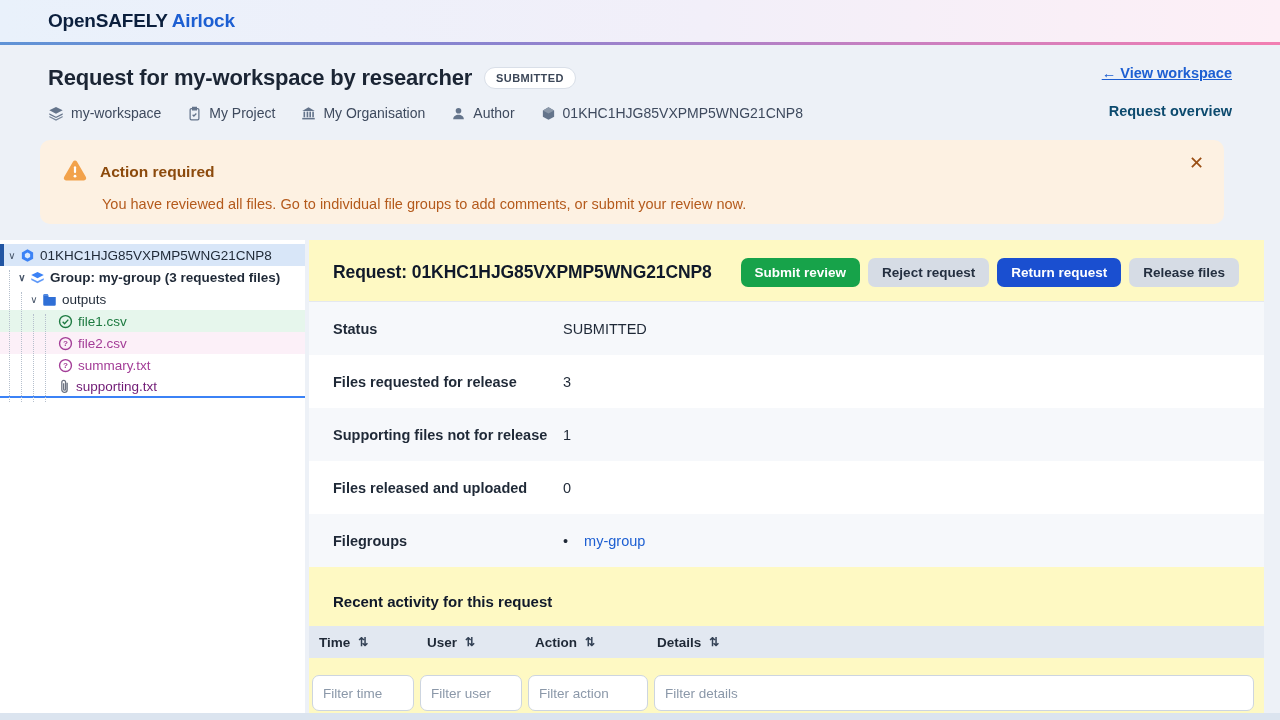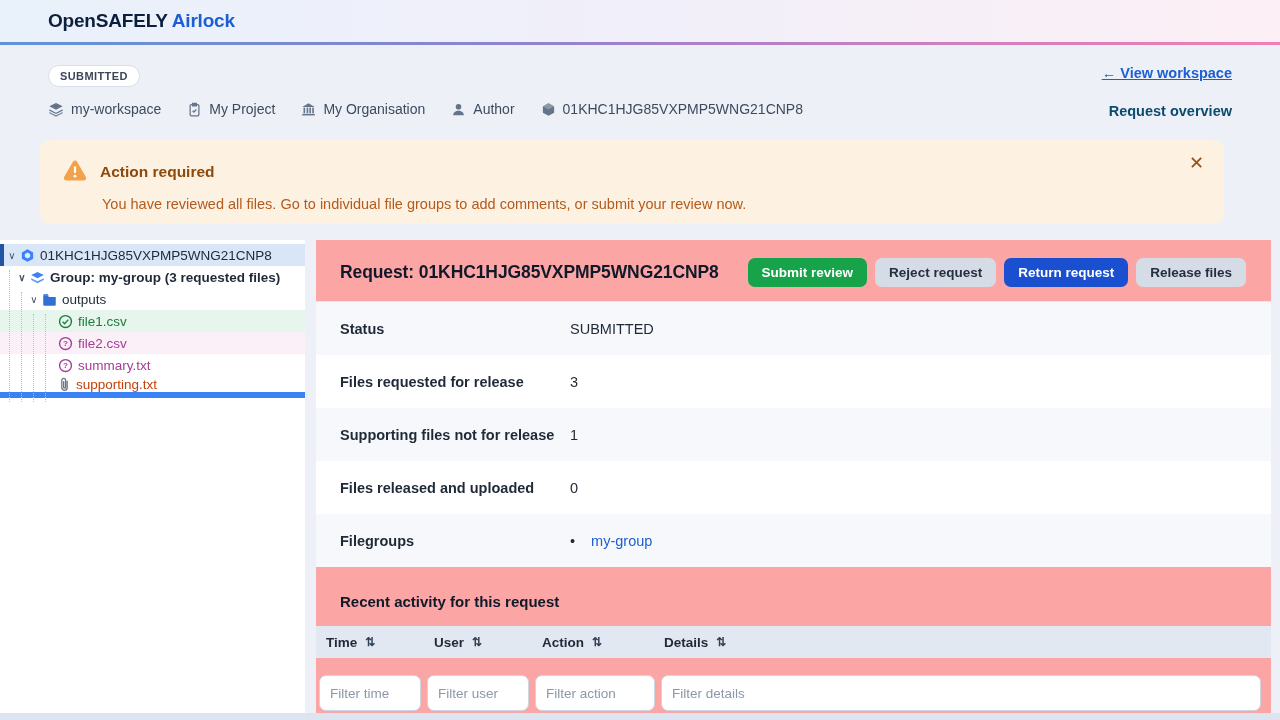--- a/index.html
+++ b/index.html
@@ -49,25 +49,25 @@
     cursor:pointer; position:relative; white-space:nowrap; }
   .tree-row .caret { font-size:10px; color:#475569; width:12px; text-align:center; flex:0 0 12px; }
   .tree-row .ticon { margin:0 5px 0 2px; display:flex; align-items:center; }
   .row-root { background:#d8e6f8; border-left:4px solid #2155a3; padding-left:2px; }
   .row-group { padding-left:16px; font-weight:700; }
   .row-folder { padding-left:28px; }
   .row-file { padding-left:56px; }
   .row-approved { background:#e6f6ec; color:#1d7a40; }
   .row-undecided-a { background:#fcf0f8; color:#a33d97; }
   .row-undecided-b { background:#fff; color:#a33d97; }
-  .row-supporting { background:#fff; color:#c2410c; border-bottom:6px solid #3b82f6; }
+  .row-supporting { background:#fff; color:#701a75; border-bottom:2px solid #3b82f6; }
   .guide { position:absolute; width:0; border-left:1px dotted #b6c0cd; }
 
   
-  .main { position:absolute; left:316px; top:240px; width:955px; height:473px; background:#fca5a5; }
+  .main { position:absolute; left:309px; top:240px; width:955px; height:473px; background:#fef9c3; }
   .main-head { display:flex; align-items:center; justify-content:space-between; padding:18px 25px 14px 24px; }
   .req-heading { font-size:17.5px; font-weight:700; color:#10192a; letter-spacing:-0.1px; }
   .actions { display:flex; gap:8px; }
   .btn { border:none; border-radius:7px; padding:7px 14px; font-size:13.5px; font-weight:700;
     font-family:"Liberation Sans",sans-serif; cursor:pointer; }
   .btn-green { background:#17a34a; color:#fff; }
   .btn-blue { background:#1a4fd0; color:#fff; }
   .btn-gray { background:#d6dce5; color:#242f40; }
   .def-table { border-top:1px solid #e4e8ef; }
   .def-row { display:flex; align-items:center; height:53px; padding-left:24px; font-size:14.5px; }
@@ -102,20 +102,21 @@
   <div class="brand">
     <span class="b1">OpenSAFELY</span>
     <span class="b2">Airlock</span>
   </div>
 </div>
 <div class="topnav-border"></div>
 
 <div class="hero">
   <div class="hero-top">
     <div class="title-wrap">
+      <span class="page-title">Request for my-workspace by researcher</span>
       <span class="status-pill">SUBMITTED</span>
     </div>
     <span class="view-link">← View workspace</span>
   </div>
   <span class="overview-label">Request overview</span>
 
   <div class="meta-row">
     <span class="meta-item">
       <span>
           <svg width="16" height="16" viewBox="0 0 24 24" fill="#64748b">

